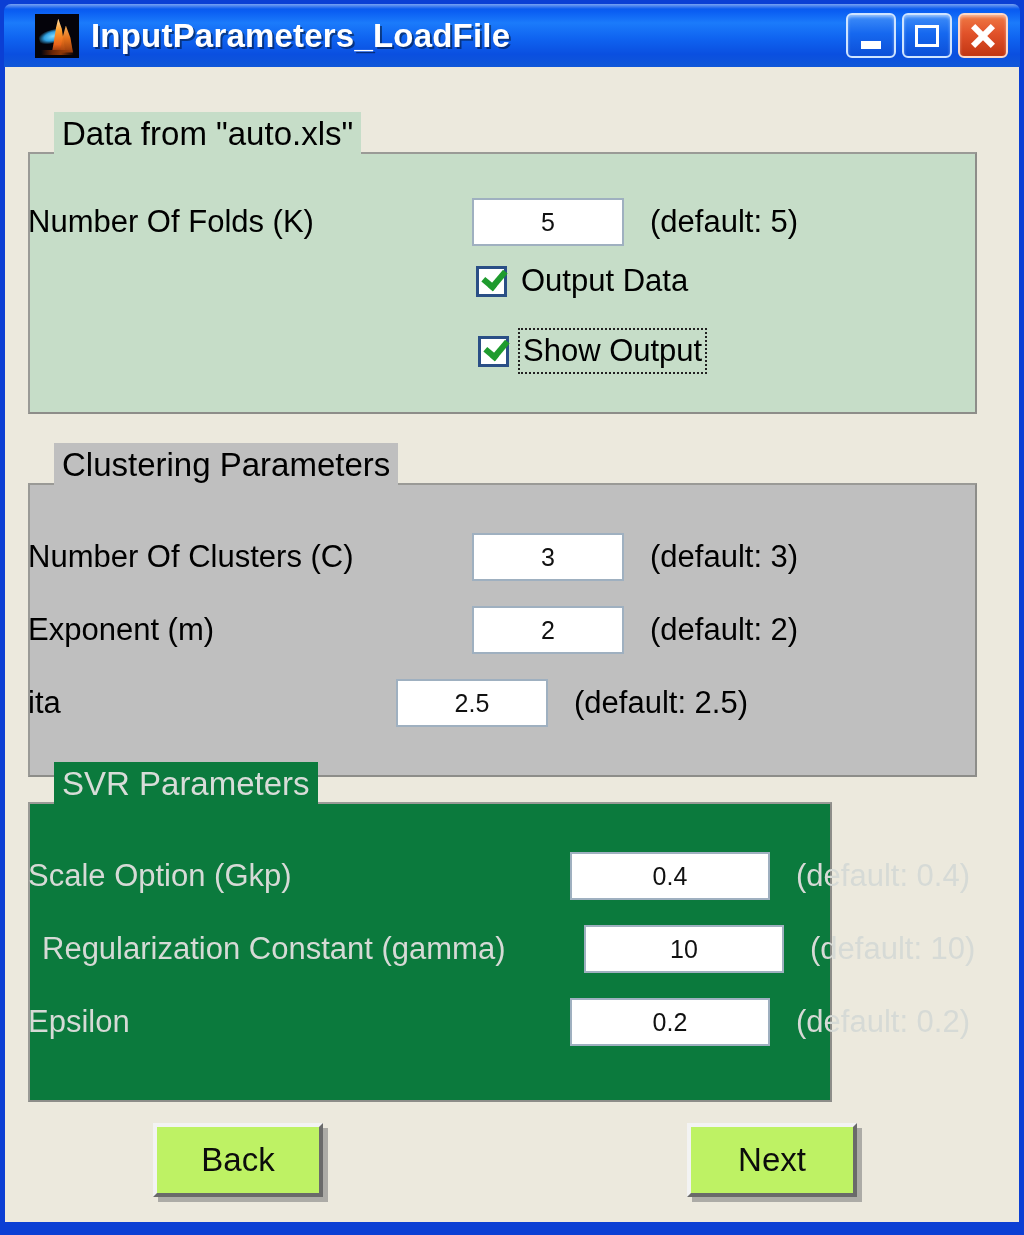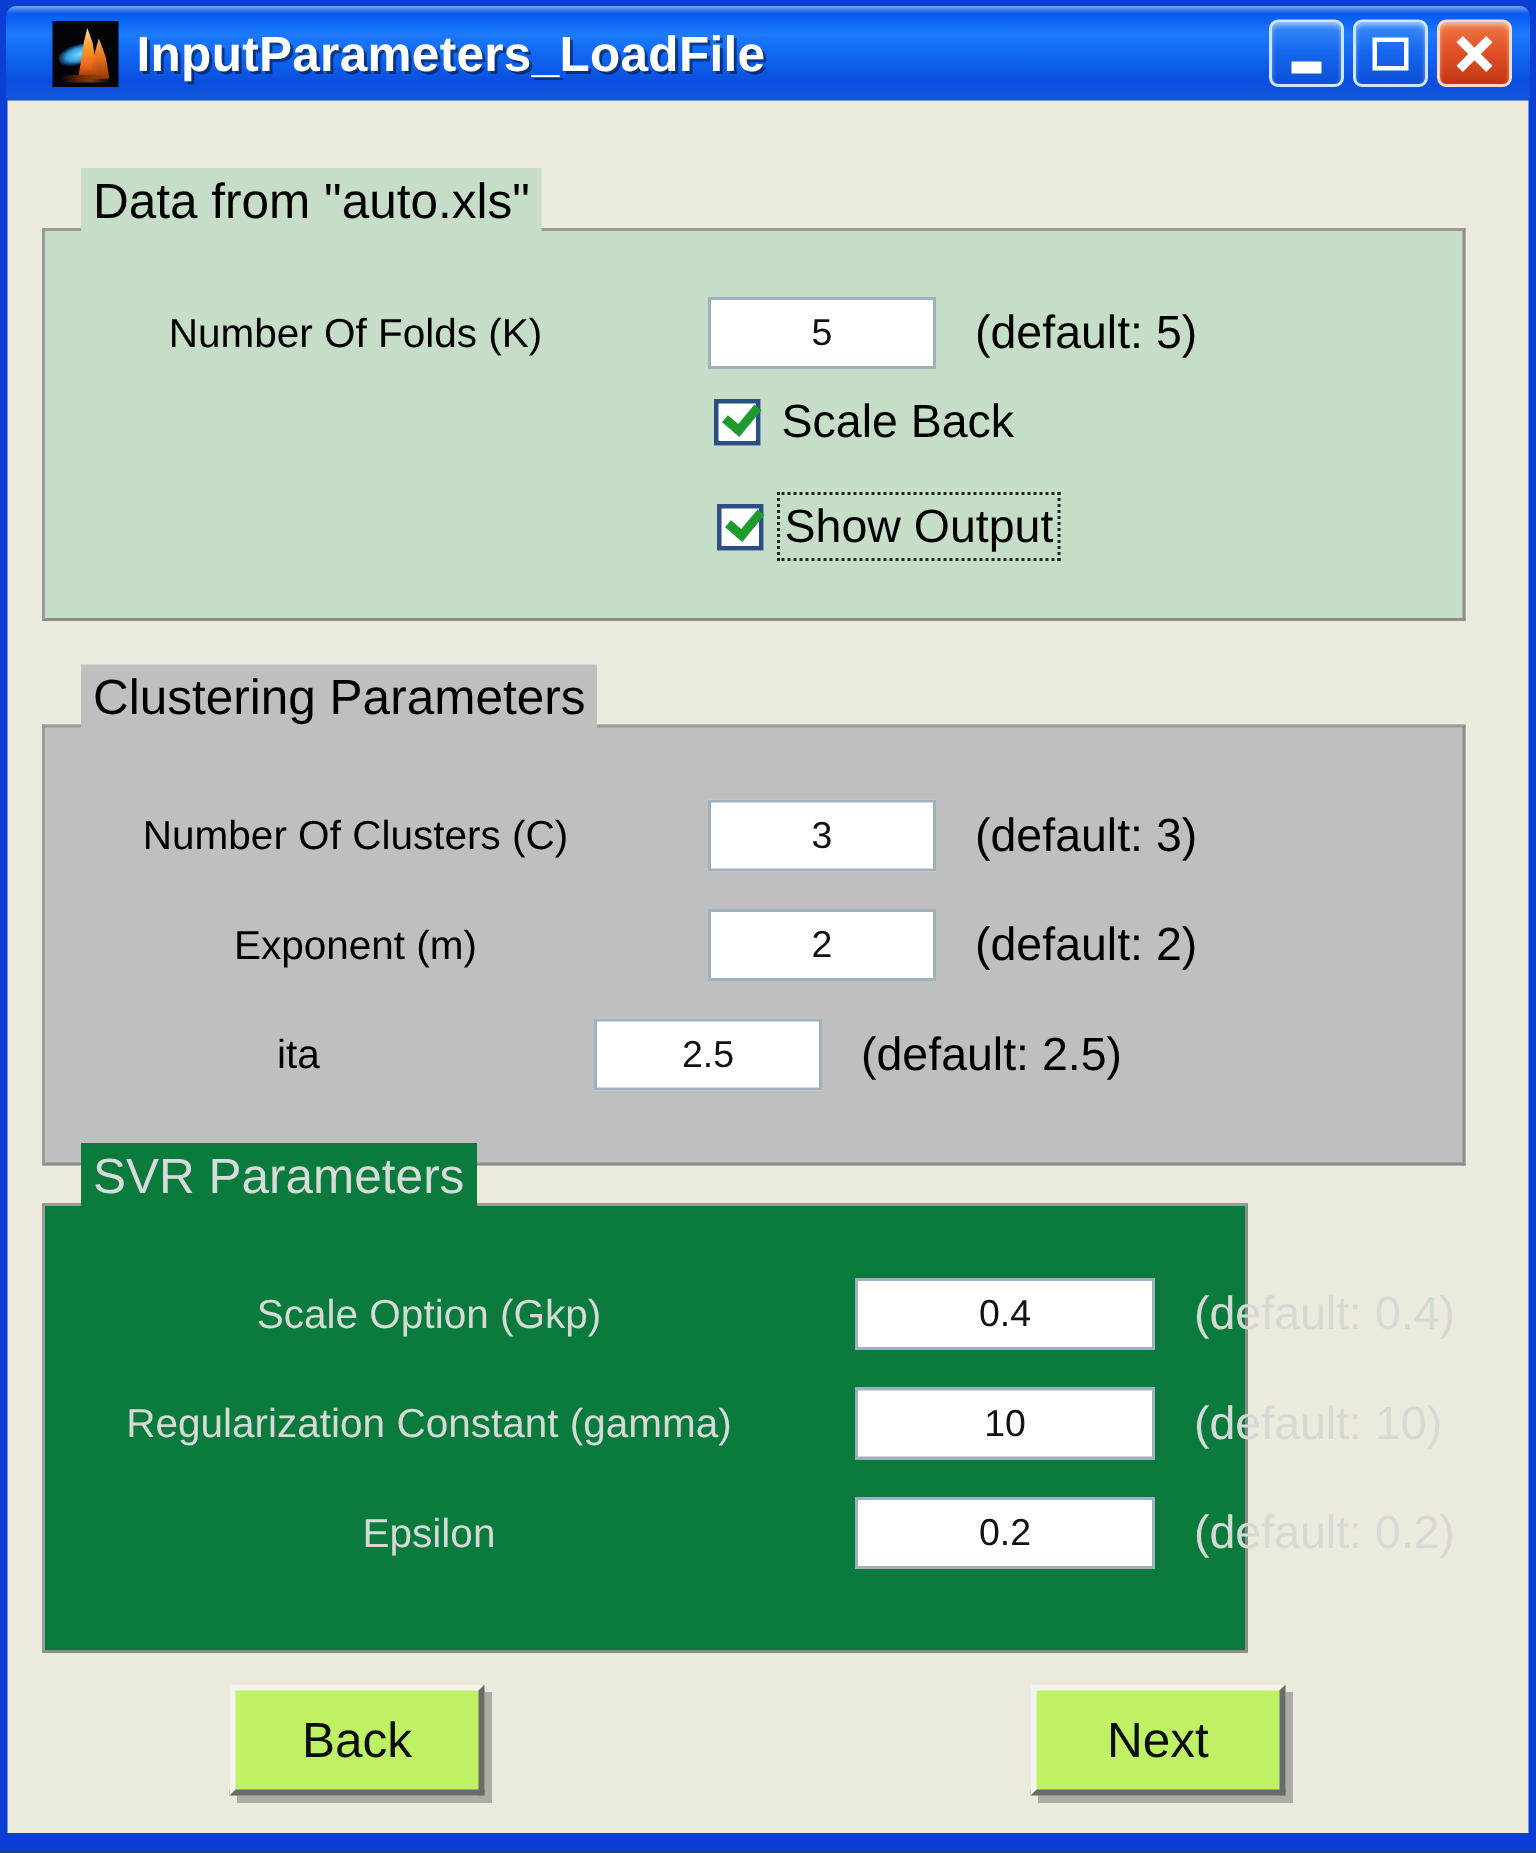--- a/index.html
+++ b/index.html
@@ -215,22 +215,22 @@
   }
 
   
   .row {
     position: absolute;
     display: flex;
     align-items: center;
     height: 52px;
   }
   .row-label {
-    text-align: center;
-    font-size: 27px;
+    text-align: left;
+    font-size: 31px;
     color: #000000;
     white-space: nowrap;
     padding-right: 26px;
     box-sizing: border-box;
   }
   #panel-svr .row-label { color: #d6dad6; }
 
   .field {
     width: 152px;
     height: 48px;
@@ -347,21 +347,21 @@
       <div class="row" style="left:0; top:44px;">
         <div class="row-label" style="width:444px;">Number Of Folds (K)</div>
         <div class="field">5</div>
         <div class="default-note">(default: 5)</div>
       </div>
 
       <div class="checkrow" style="left:448px; top:107px;">
         <div class="checkbox">
           <span class="tick"></span>
         </div>
-        <div class="check-label">Scale Back</div>
+        <div class="check-label">Output Data</div>
       </div>
 
       <div class="checkrow" style="left:450px; top:177px;">
         <div class="checkbox">
           <span class="tick"></span>
         </div>
         <div class="check-label focused">Show Output</div>
       </div>
     </div>
 
@@ -393,21 +393,21 @@
       <div class="panel-fill"></div>
       <div class="panel-frame"></div>
       <div class="panel-title">SVR Parameters</div>
 
       <div class="row" style="left:0; top:48px;">
         <div class="row-label" style="width:542px;">Scale Option (Gkp)</div>
         <div class="field">0.4</div>
         <div class="default-note">(default: 0.4)</div>
       </div>
 
-      <div class="row" style="left:0; top:121px;">
+      <div class="row" style="left:0; top:121px;padding-left:14px;">
         <div class="row-label" style="width:542px;">Regularization Constant (gamma)</div>
         <div class="field">10</div>
         <div class="default-note">(default: 10)</div>
       </div>
 
       <div class="row" style="left:0; top:194px;">
         <div class="row-label" style="width:542px;">Epsilon</div>
         <div class="field">0.2</div>
         <div class="default-note">(default: 0.2)</div>
       </div>

